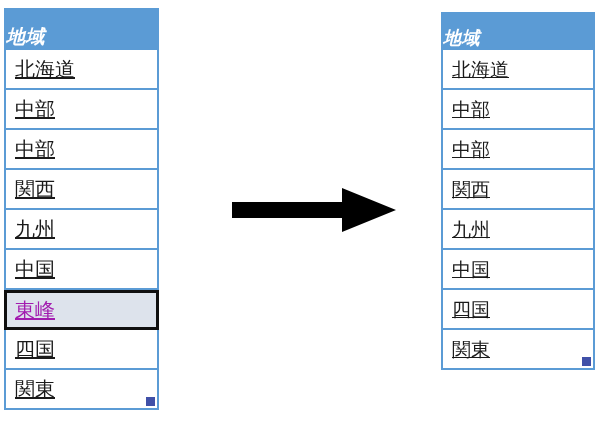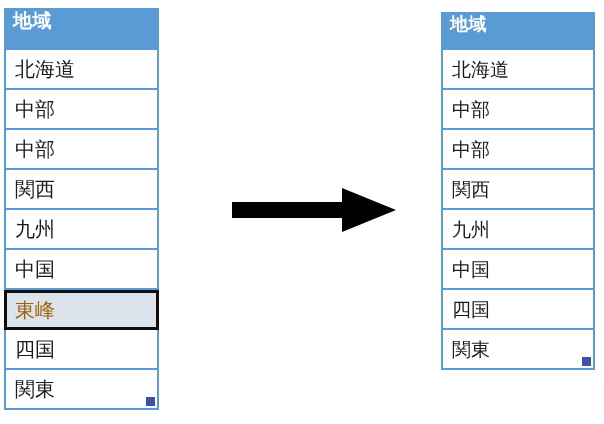--- a/index.html
+++ b/index.html
@@ -26,23 +26,24 @@
   
   .tbl {
     position: absolute;
     background: #ffffff;
   }
   .tbl-header {
     background: #5b9bd5;
     color: #ffffff;
     font-weight: bold;
     display: flex;
-    align-items: flex-start;
-    padding-left: 9px;
+    align-items: flex-end;
+    padding-left: 2px;
     letter-spacing: 0.5px;
+    font-style: italic;
   }
   .tbl-body {
     position: relative;
   }
   .row {
     background: #ffffff;
     border-bottom: 2px solid #5b9bd5;
     border-left: 2px solid #5b9bd5;
     border-right: 2px solid #5b9bd5;
     display: flex;
@@ -50,31 +51,32 @@
     padding-left: 9px;
     color: #1a1a1a;
     position: relative;
   }
   .row:last-child {
     border-bottom: 2px solid #5b9bd5;
   }
   .row-label {
     line-height: 1;
     white-space: nowrap;
+    text-decoration: underline;
   }
 
   
   .row.selected {
     border: 3px solid #0f0f0f;
     background: #dde3ec;
     padding-left: 8px;
     z-index: 3;
   }
   .row.selected .row-label {
-    color: #a16207;
+    color: #a21caf;
   }
 
   
   .resize-handle {
     position: absolute;
     width: 9px;
     height: 9px;
     background: #4050a8;
     right: 2px;
     bottom: 2px;

